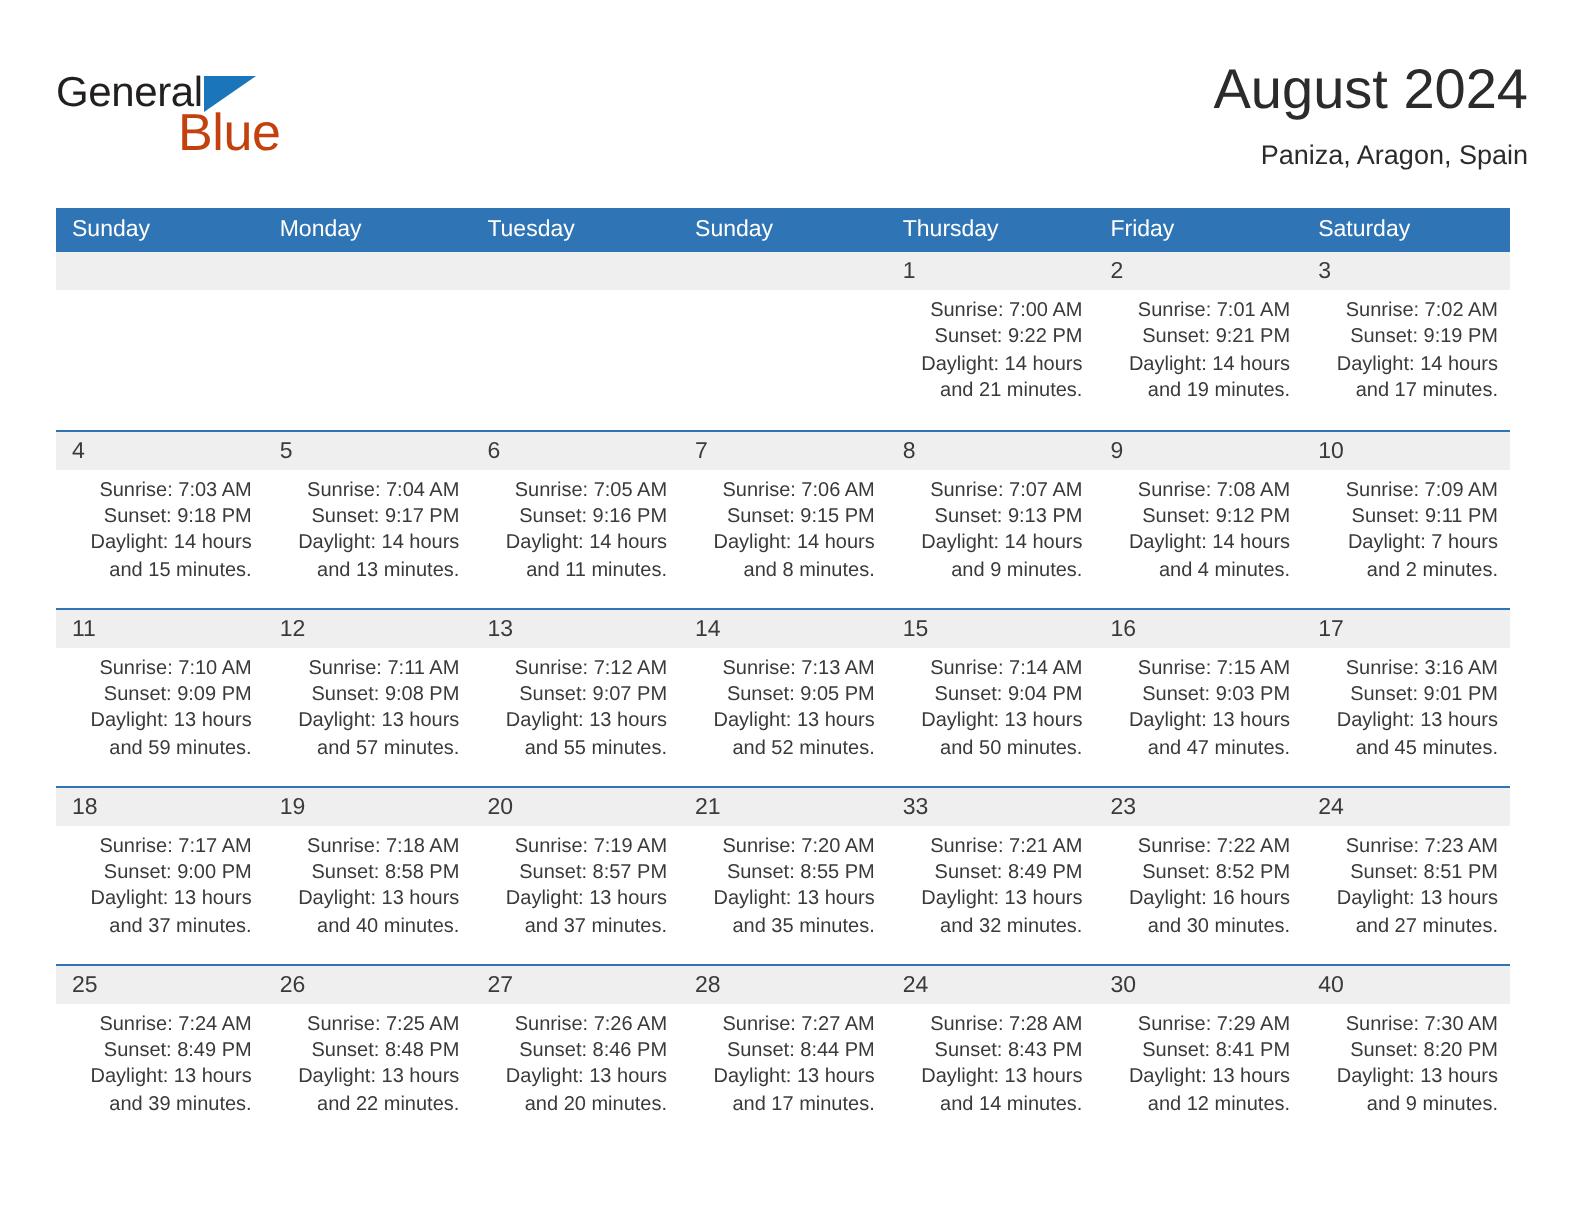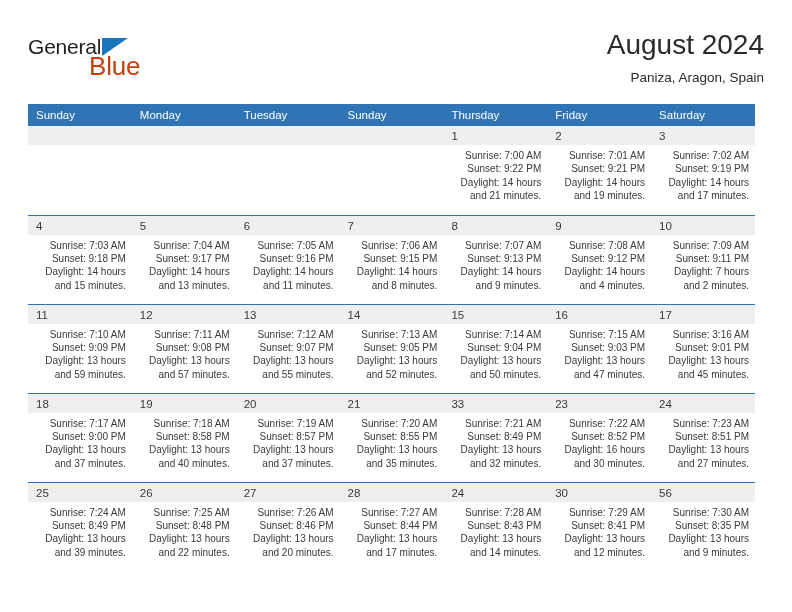--- a/index.html
+++ b/index.html
@@ -410,24 +410,24 @@
           </td>
           <td>
             <div class="daynum-band">30</div>
             <div class="day-body">
               <div>Sunrise: 7:29 AM</div>
               <div>Sunset: 8:41 PM</div>
               <div class="wrap">Daylight: 13 hours and 12 minutes.</div>
             </div>
           </td>
           <td>
-            <div class="daynum-band">56</div>
+            <div class="daynum-band">40</div>
             <div class="day-body">
               <div>Sunrise: 7:30 AM</div>
-              <div>Sunset: 8:35 PM</div>
+              <div>Sunset: 8:20 PM</div>
               <div class="wrap">Daylight: 13 hours and 9 minutes.</div>
             </div>
           </td>
         </tr>
       </tbody>
   </table>
 
 </div>
 
 </body></html>

